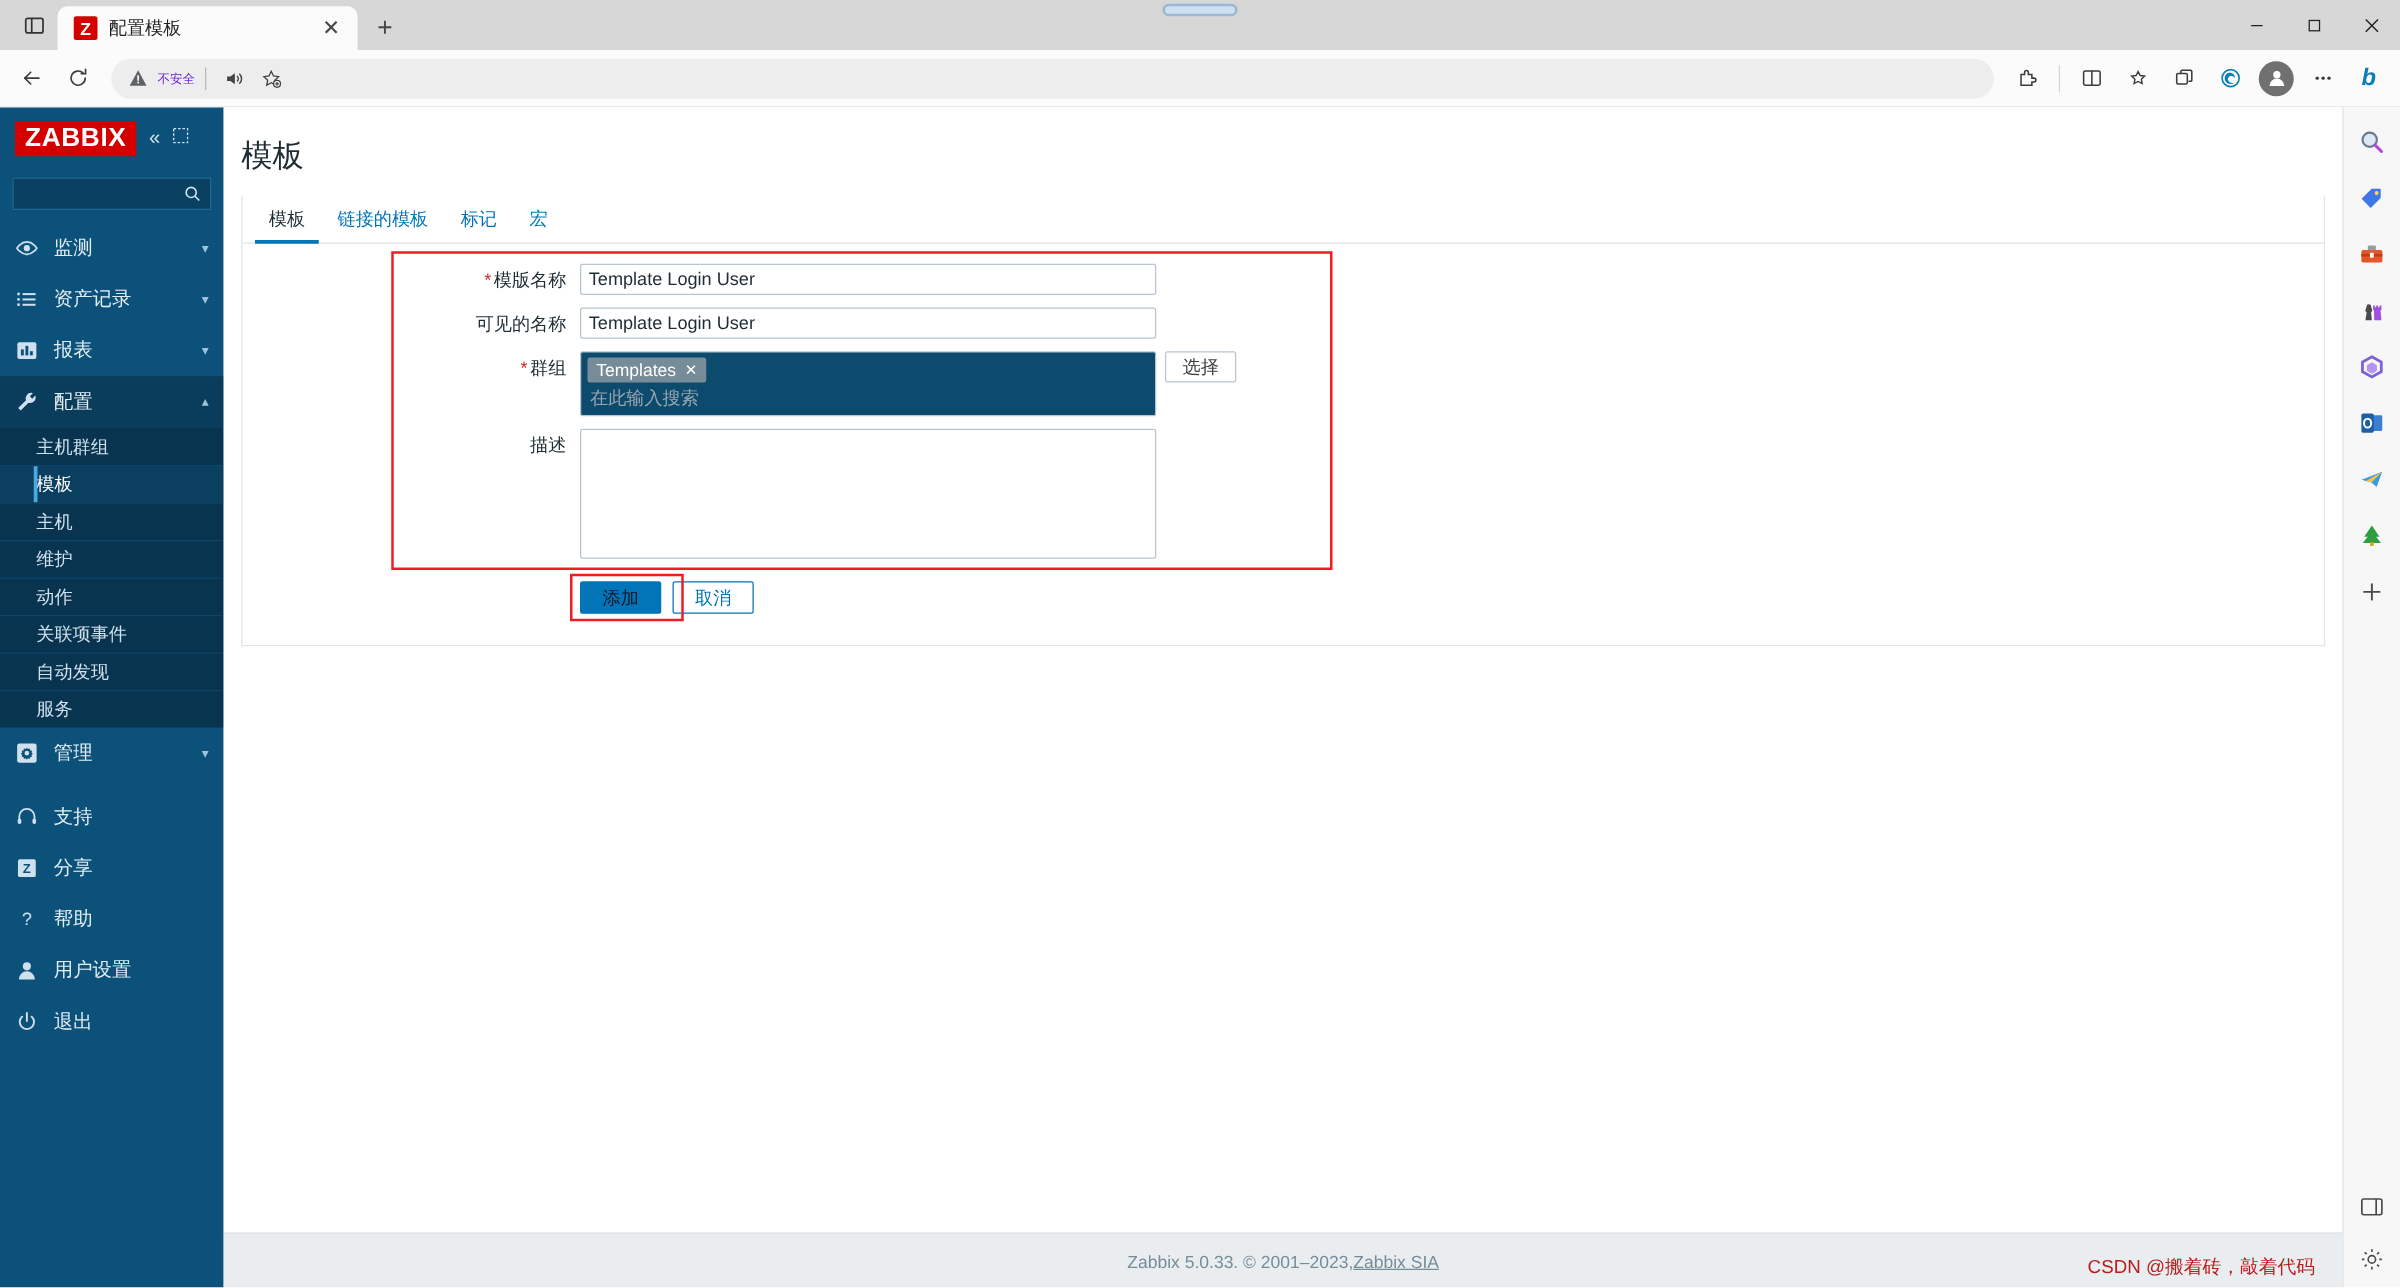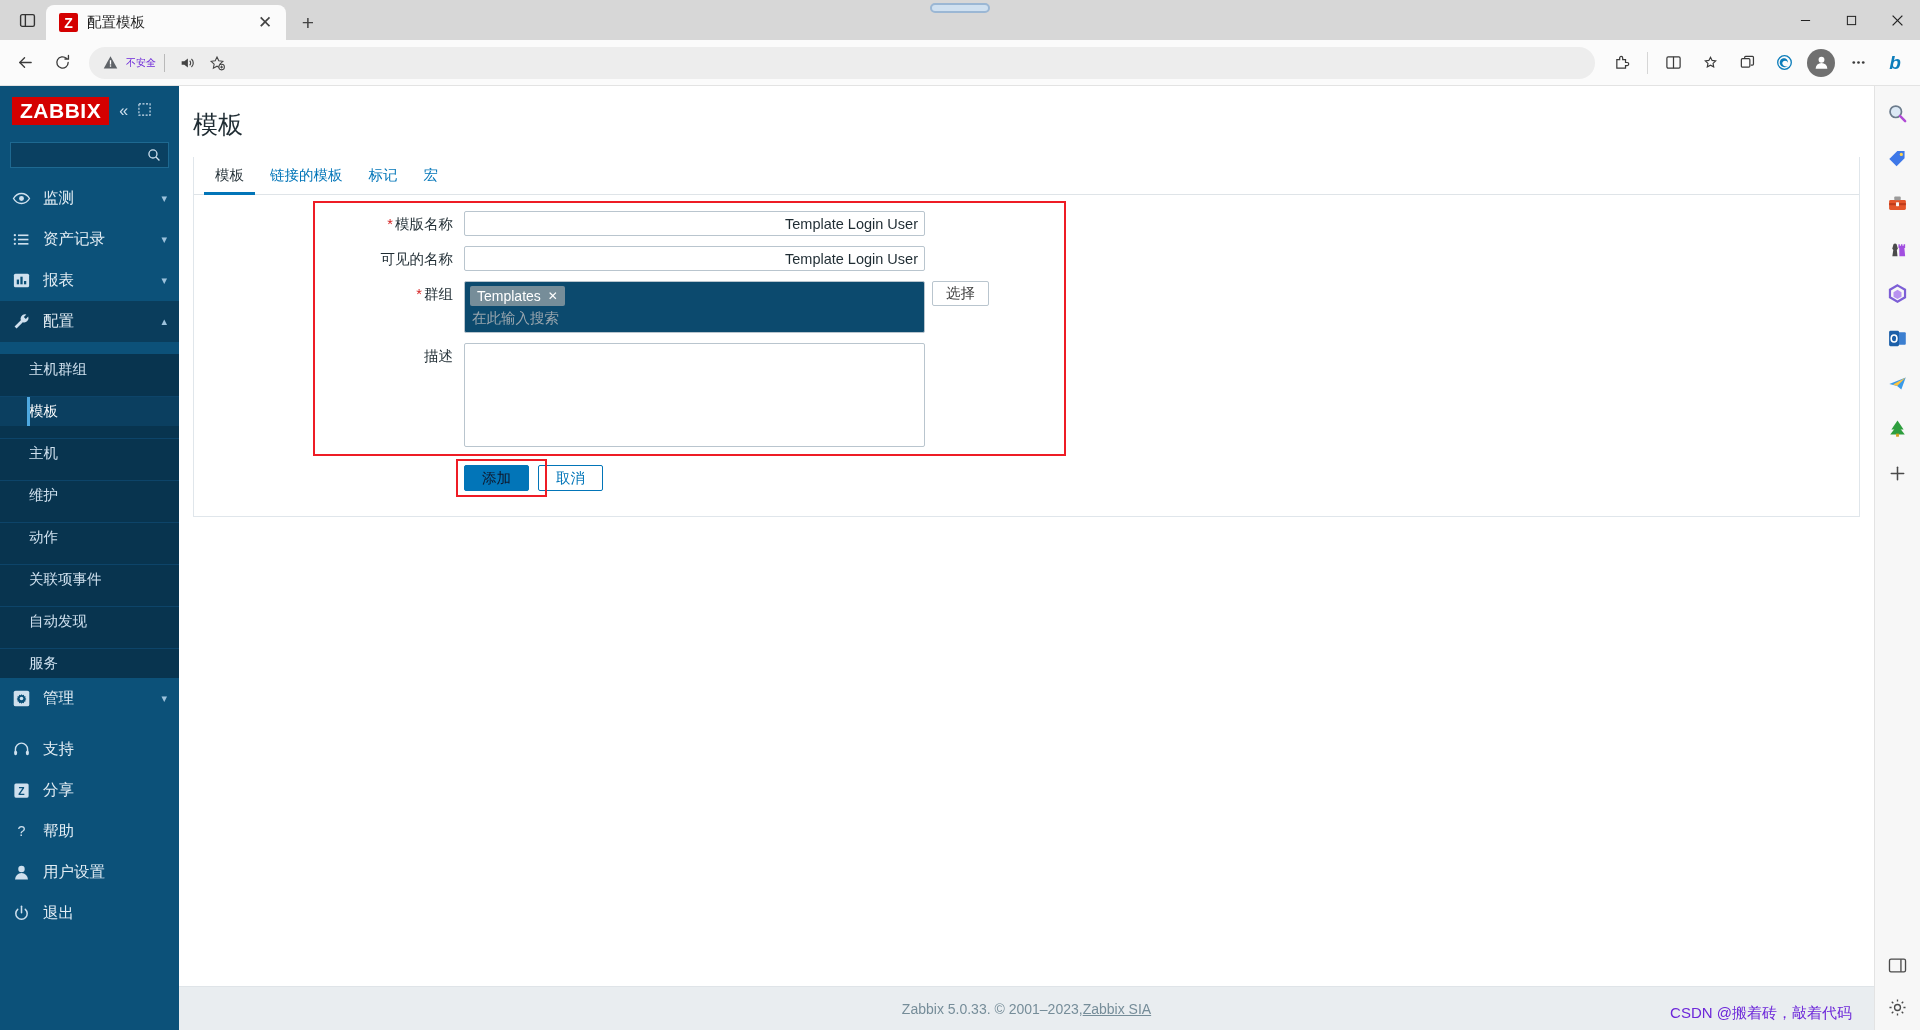--- a/index.html
+++ b/index.html
@@ -125,21 +125,21 @@
   .zbx-item.active { background: #0a3d5c; }
   .zbx-ico { width: 19px; height: 19px; flex: none; display: flex; align-items: center; justify-content: center; }
   .zbx-ico svg { width: 19px; height: 19px; }
   .zbx-label { flex: 1; white-space: nowrap; }
   .chev { font-size: 11px; color: #9dc2dc; flex: none; }
 
   .zbx-sub { background: #08344f; }
   .zbx-subitem {
     height: 30px; display: flex; align-items: center;
     padding-left: 29px; font-size: 14.5px; color: #cfe0ee;
-    border-top: 1px solid #0d4469; cursor: pointer; position: relative; margin-top: 12px;
+    border-top: 1px solid #0d4469; cursor: pointer; position: relative;
   }
   .zbx-subitem:first-child { border-top: none; }
   .zbx-subitem.active::before {
     content: ""; position: absolute; left: 27px; top: 0; bottom: 0;
     width: 3px; background: #4ea8e0;
   }
   .zbx-subitem.active { background: #0b3f60; color: #ffffff; }
 
   .zbx-bottom { padding-bottom: 12px; }
   .zbx-bottom .zbx-item { height: 41px; }
@@ -169,21 +169,21 @@
   }
   .frow { display: flex; align-items: flex-start; margin-bottom: 10px; }
   .flabel {
     width: 270px; text-align: right; padding-right: 11px; padding-top: 4px;
     font-size: 14.5px; color: #1f2c33; flex: none; white-space: nowrap;
   }
   .req { color: #d31f1f; margin-right: 2px; }
   .finput {
     width: 461px; height: 25px; border: 1px solid #b9c5ce; background: #fff;
     font-size: 14.5px; color: #1f2c33; padding: 0 6px; outline: none;
-    font-family: inherit; border-radius: 2px; text-align: right;
+    font-family: inherit; border-radius: 2px;
   }
   .multiselect {
     width: 461px; min-height: 48px; border: 1px solid #b9c5ce; background: #0c4a6e;
     padding: 4px 5px; border-radius: 2px;
   }
   .chip {
     display: inline-flex; align-items: center; gap: 7px; background: #768d99;
     color: #fff; font-size: 14px; padding: 2px 7px; border-radius: 2px;
   }
   .chip-x { font-size: 12px; font-weight: bold; cursor: pointer; }
@@ -213,21 +213,21 @@
   }
 
   .footer {
     height: 44px; background: #e9edf0; border-top: 1px solid #dfe4e8;
     display: flex; align-items: center; justify-content: center;
     font-size: 14px; color: #768d99; position: relative; flex: none;
   }
   .footer a { color: #768d99; text-decoration: underline; }
   .watermark {
     position: absolute; right: 22px; bottom: 7px; font-size: 15px;
-    color: #6d28d9; white-space: nowrap; margin-top: 41px;
+    color: #b91c1c; white-space: nowrap; margin-top: 41px;
   }
 
   
   .rail {
     width: 46px; background: #f7f7f7; border-left: 1px solid #e3e3e3;
     flex: none; display: flex; flex-direction: column; align-items: center;
     padding-top: 14px; gap: 19px; position: relative;
   }
   .rail-ico {
     width: 26px; height: 26px; display: flex; align-items: center;

